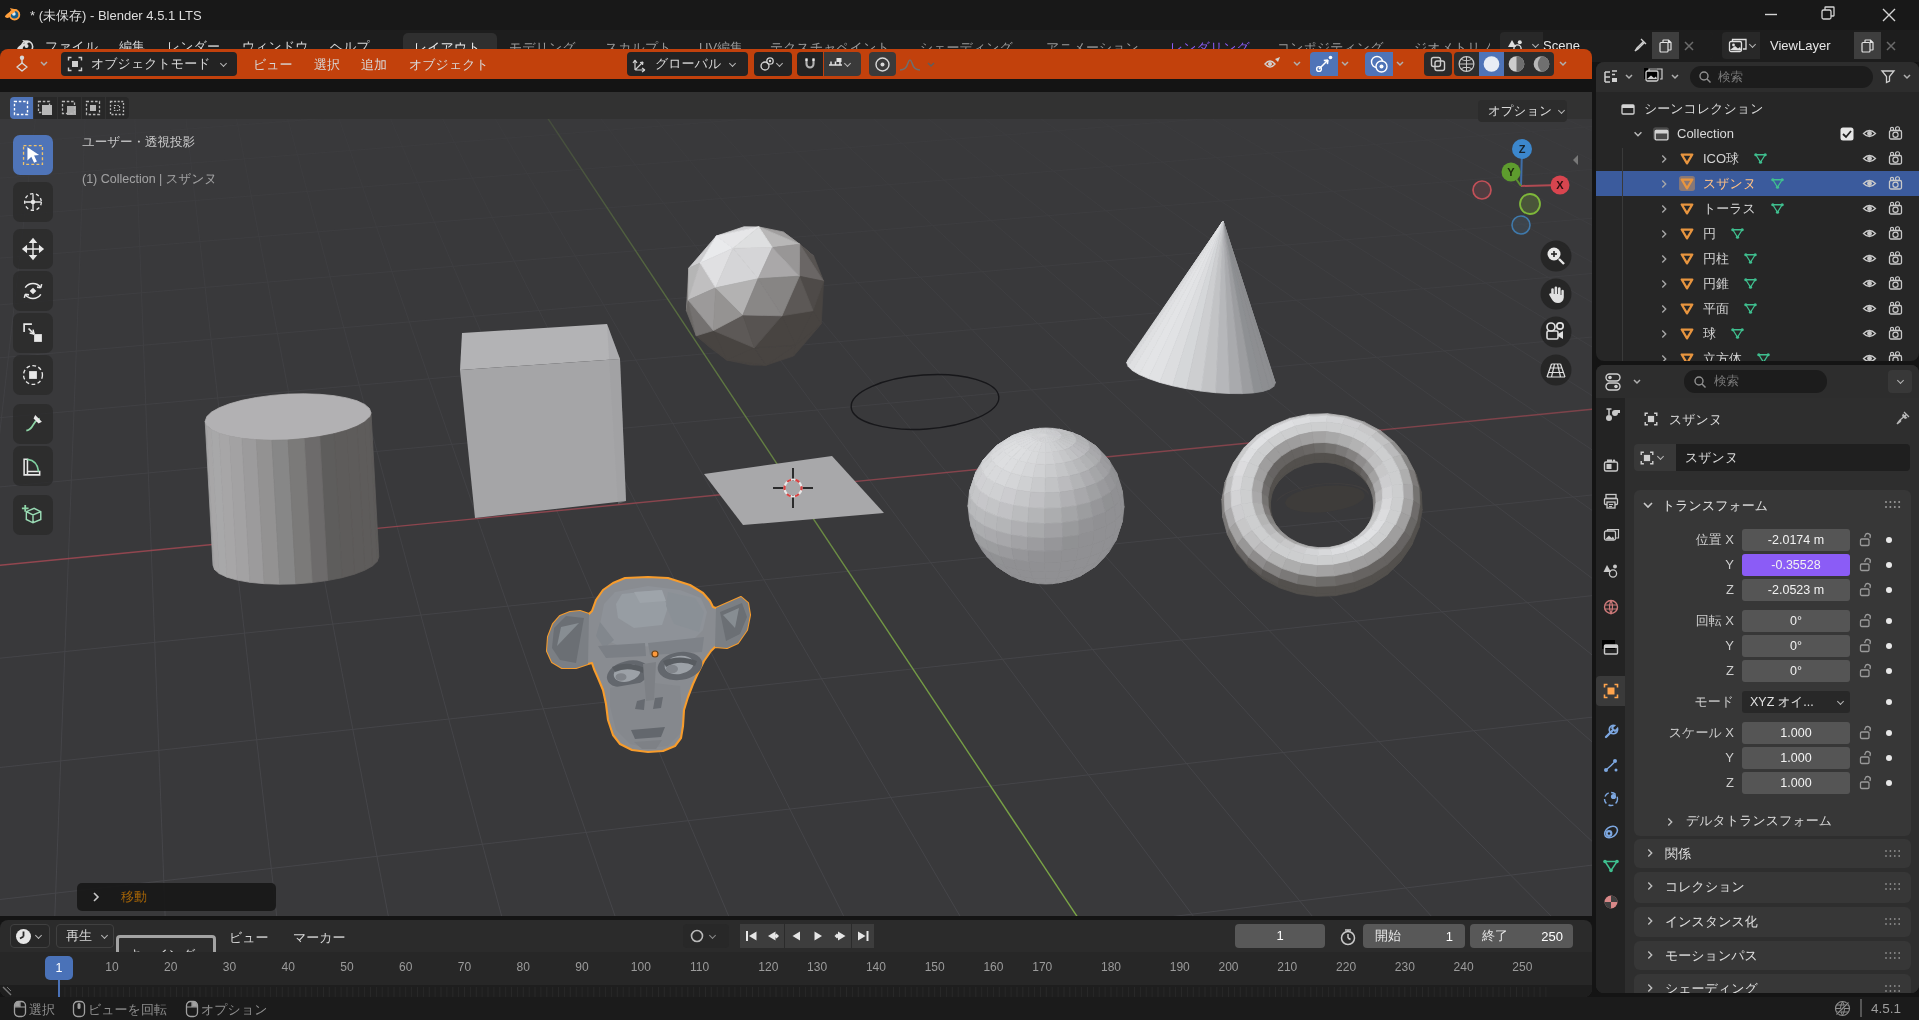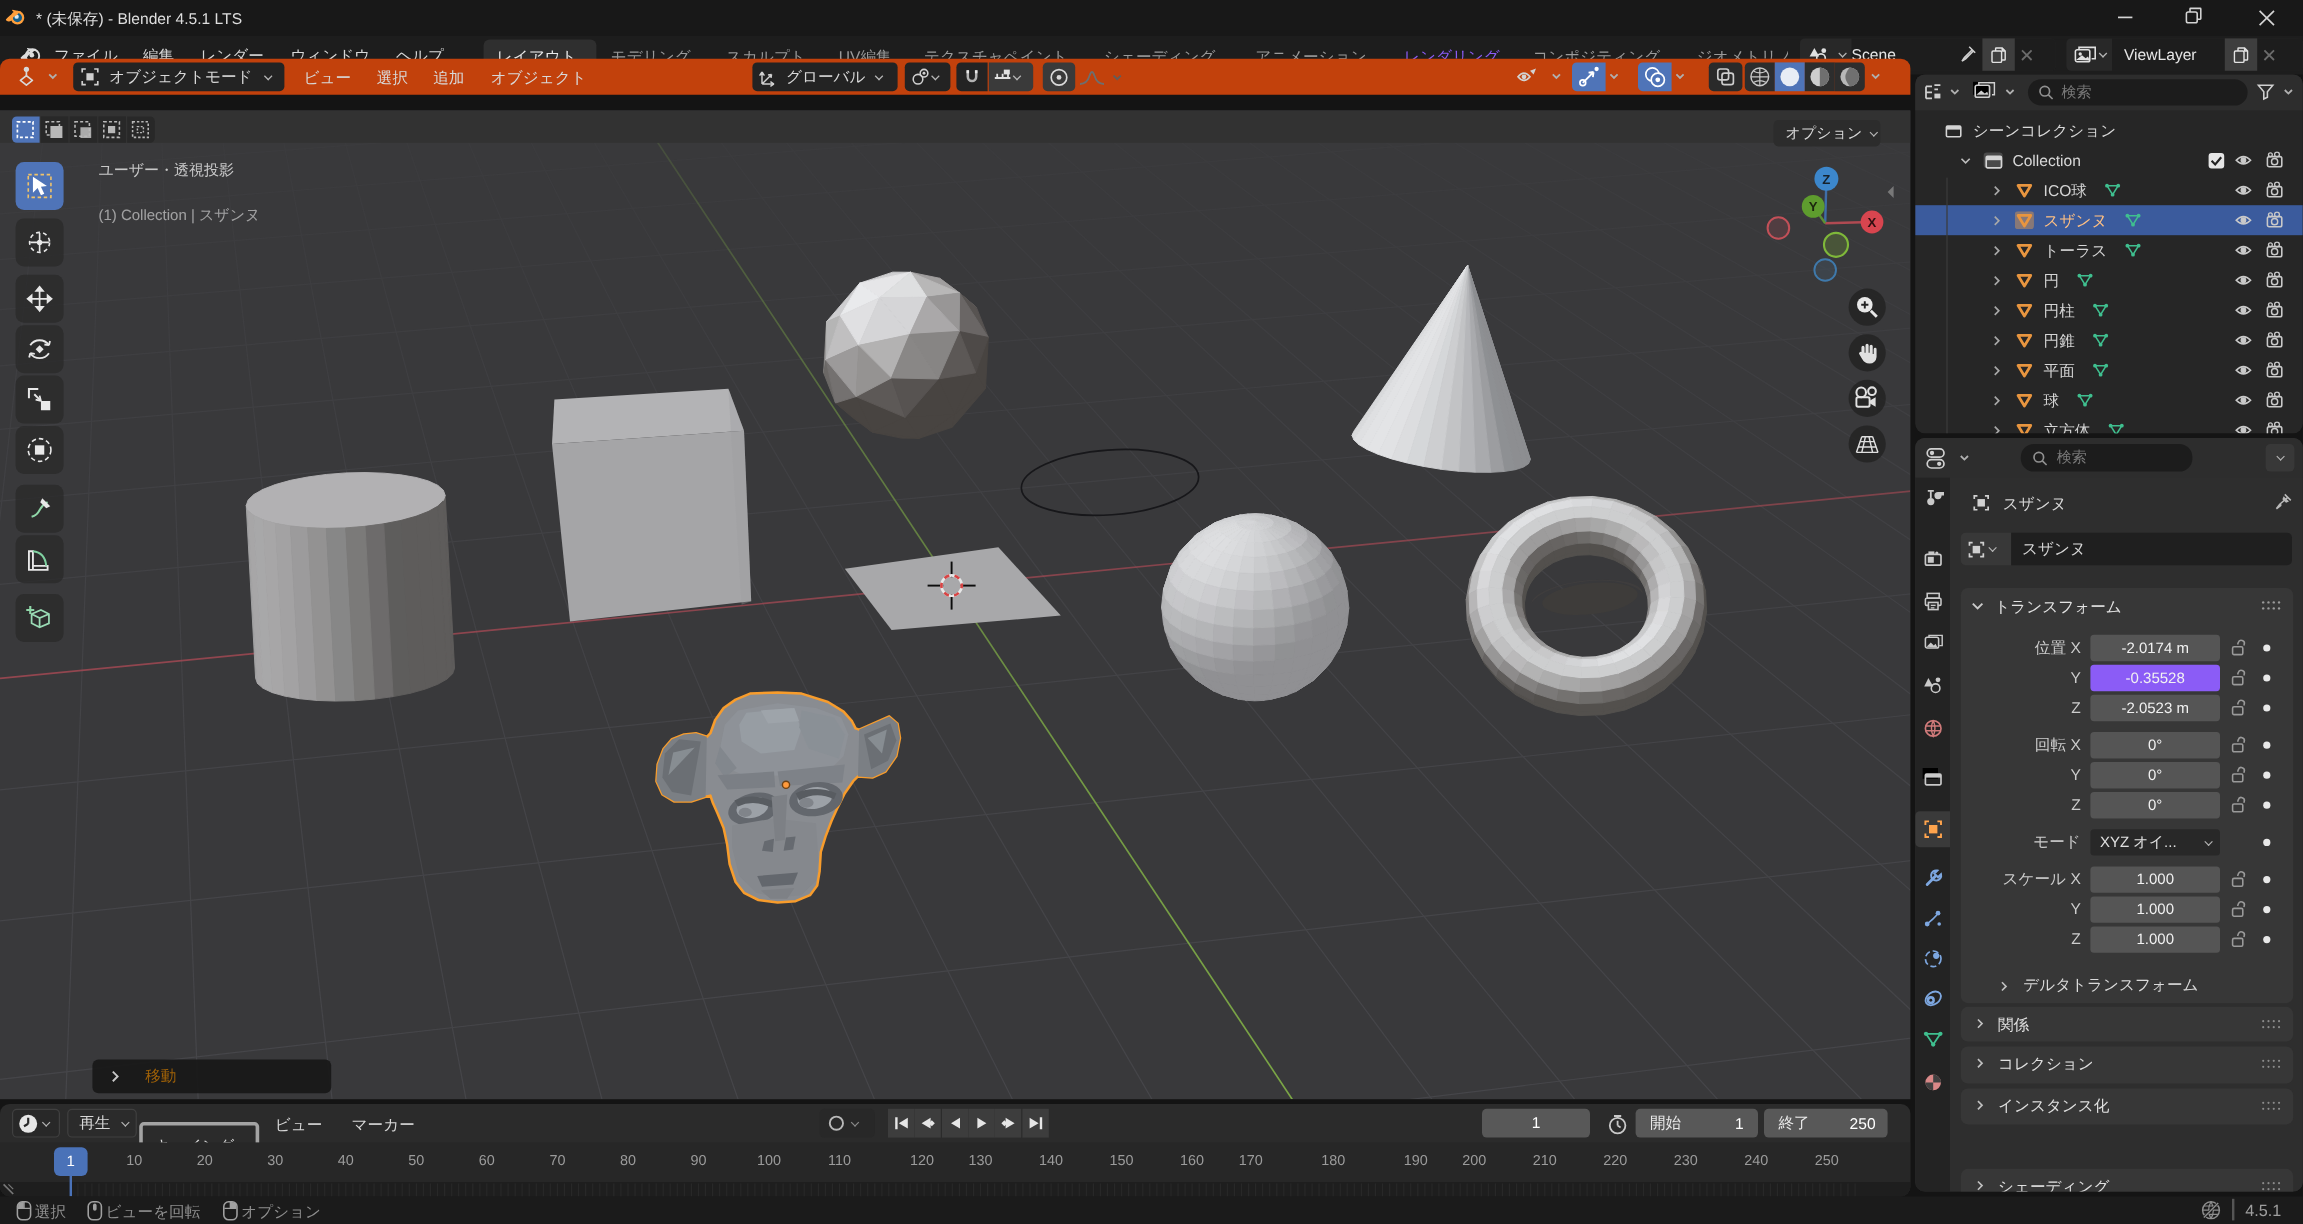--- a/index.html
+++ b/index.html
@@ -1491,20 +1491,36 @@
           <circle cx="2.0" cy="3" r="0.9" fill="#8a8a8a"></circle>
           <circle cx="6.4" cy="3" r="0.9" fill="#8a8a8a"></circle>
           <circle cx="10.8" cy="3" r="0.9" fill="#8a8a8a"></circle>
           <circle cx="15.200000000000001" cy="3" r="0.9" fill="#8a8a8a"></circle>
           <circle cx="2.0" cy="8" r="0.9" fill="#8a8a8a"></circle>
           <circle cx="6.4" cy="8" r="0.9" fill="#8a8a8a"></circle>
           <circle cx="10.8" cy="8" r="0.9" fill="#8a8a8a"></circle>
           <circle cx="15.200000000000001" cy="8" r="0.9" fill="#8a8a8a"></circle>
         </svg>
       </div>
+      <div class="abs" style="left:9px;top:543px;width:277px;height:29px;background:#373737;border-radius:6px">
+        <svg class="abs" style="left:10px;top:8px" width="12" height="12" viewBox="0 0 14 14">
+          <path d="M5,3 l4,4 l-4,4" fill="none" stroke="#c0c0c0" stroke-width="1.6"></path>
+        </svg>
+        <div class="abs" style="left:31px;top:6px;font-size:13px;color:#e0e0e0">モーションパス</div>
+        <svg class="abs" style="left:250px;top:9px" width="18" height="12" viewBox="0 0 18 12">
+          <circle cx="2.0" cy="3" r="0.9" fill="#8a8a8a"></circle>
+          <circle cx="6.4" cy="3" r="0.9" fill="#8a8a8a"></circle>
+          <circle cx="10.8" cy="3" r="0.9" fill="#8a8a8a"></circle>
+          <circle cx="15.200000000000001" cy="3" r="0.9" fill="#8a8a8a"></circle>
+          <circle cx="2.0" cy="8" r="0.9" fill="#8a8a8a"></circle>
+          <circle cx="6.4" cy="8" r="0.9" fill="#8a8a8a"></circle>
+          <circle cx="10.8" cy="8" r="0.9" fill="#8a8a8a"></circle>
+          <circle cx="15.200000000000001" cy="8" r="0.9" fill="#8a8a8a"></circle>
+        </svg>
+      </div>
       <div class="abs" style="left:9px;top:576px;width:277px;height:25px;background:#373737;border-radius:6px">
         <svg class="abs" style="left:10px;top:8px" width="12" height="12" viewBox="0 0 14 14">
           <path d="M5,3 l4,4 l-4,4" fill="none" stroke="#c0c0c0" stroke-width="1.6"></path>
         </svg>
         <div class="abs" style="left:31px;top:6px;font-size:13px;color:#e0e0e0">シェーディング</div>
         <svg class="abs" style="left:250px;top:9px" width="18" height="12" viewBox="0 0 18 12">
           <circle cx="2.0" cy="3" r="0.9" fill="#8a8a8a"></circle>
           <circle cx="6.4" cy="3" r="0.9" fill="#8a8a8a"></circle>
           <circle cx="10.8" cy="3" r="0.9" fill="#8a8a8a"></circle>
           <circle cx="15.200000000000001" cy="3" r="0.9" fill="#8a8a8a"></circle>

